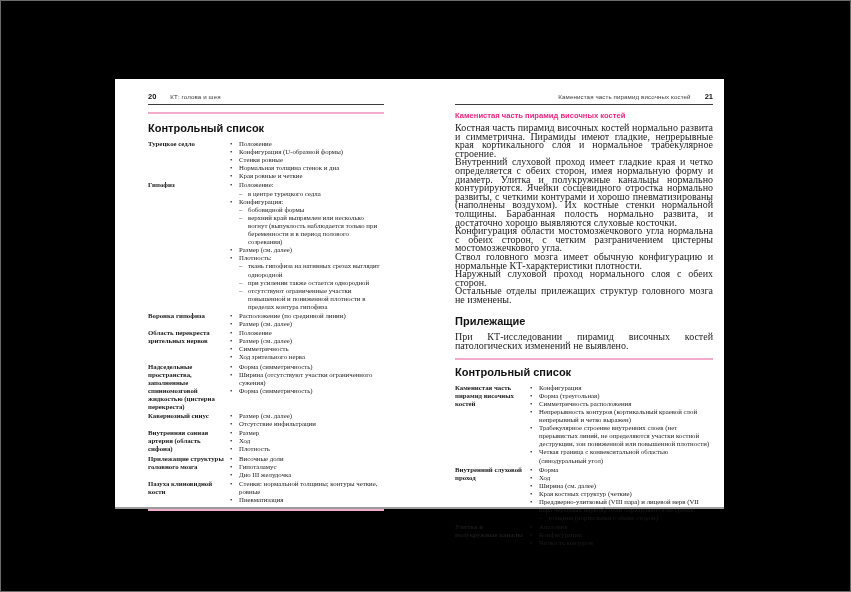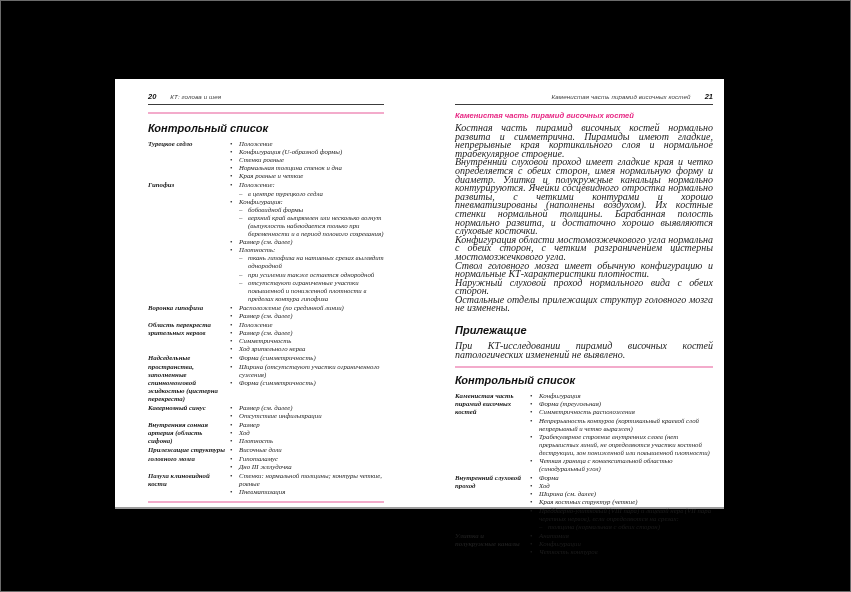--- a/index.html
+++ b/index.html
@@ -8,21 +8,20 @@
     background:#000;
     font-family:"Liberation Serif", serif;
     color:#1c1c1c;
   }
   .frame{position:absolute;inset:0;border:1px solid #6b6b6b;box-sizing:border-box;pointer-events:none;}
   .spread{
     position:absolute;left:115px;top:79px;width:609px;height:428px;
     background:#fff;
     border-bottom:2px solid #9c9c9c;
     box-sizing:content-box;
-    font-style:italic;
   }
   .page{position:absolute;top:13px;}
   .page.left{left:33px;width:236px;}
   .page.right{left:340px;width:258px;}
 
   
   .runhead{
     display:flex;align-items:baseline;
     border-bottom:1px solid #3c3c3c;padding-bottom:3px;
     font-family:"Liberation Sans", sans-serif;
@@ -460,21 +459,21 @@
     <div class="bodytext">
 
         <div class="para">Костная часть пирамид височных костей нормально развита и симметрична. Пирамиды имеют гладкие, непрерывные края кортикального слоя и нормальное трабекулярное строение.</div>
 
         <div class="para">Внутренний слуховой проход имеет гладкие края и четко определяется с обеих сторон, имея нормальную форму и диаметр. Улитка и полукружные канальцы нормально контурируются. Ячейки сосцевидного отростка нормально развиты, с четкими контурами и хорошо пневматизированы (наполнены воздухом). Их костные стенки нормальной толщины. Барабанная полость нормально развита, и достаточно хорошо выявляются слуховые косточки.</div>
 
         <div class="para">Конфигурация области мостомозжечкового угла нормальна с обеих сторон, с четким разграничением цистерны мостомозжечкового угла.</div>
 
         <div class="para">Ствол головного мозга имеет обычную конфигурацию и нормальные КТ-характеристики плотности.</div>
 
-        <div class="para">Наружный слуховой проход нормального вида с обеих сторон.</div>
+        <div class="para">Наружный слуховой проход нормального слоя с обеих сторон.</div>
 
         <div class="para">Остальные отделы прилежащих структур головного мозга не изменены.</div>
       </div>
 
     <h2 class="heading conclusion">Прилежащие</h2>
     <div class="bodytext">При КТ-исследовании пирамид височных костей патологических изменений не выявлено.</div>
 
     <div class="rule-pink"></div>
     <h2 class="heading cl">Контрольный список</h2>
 

